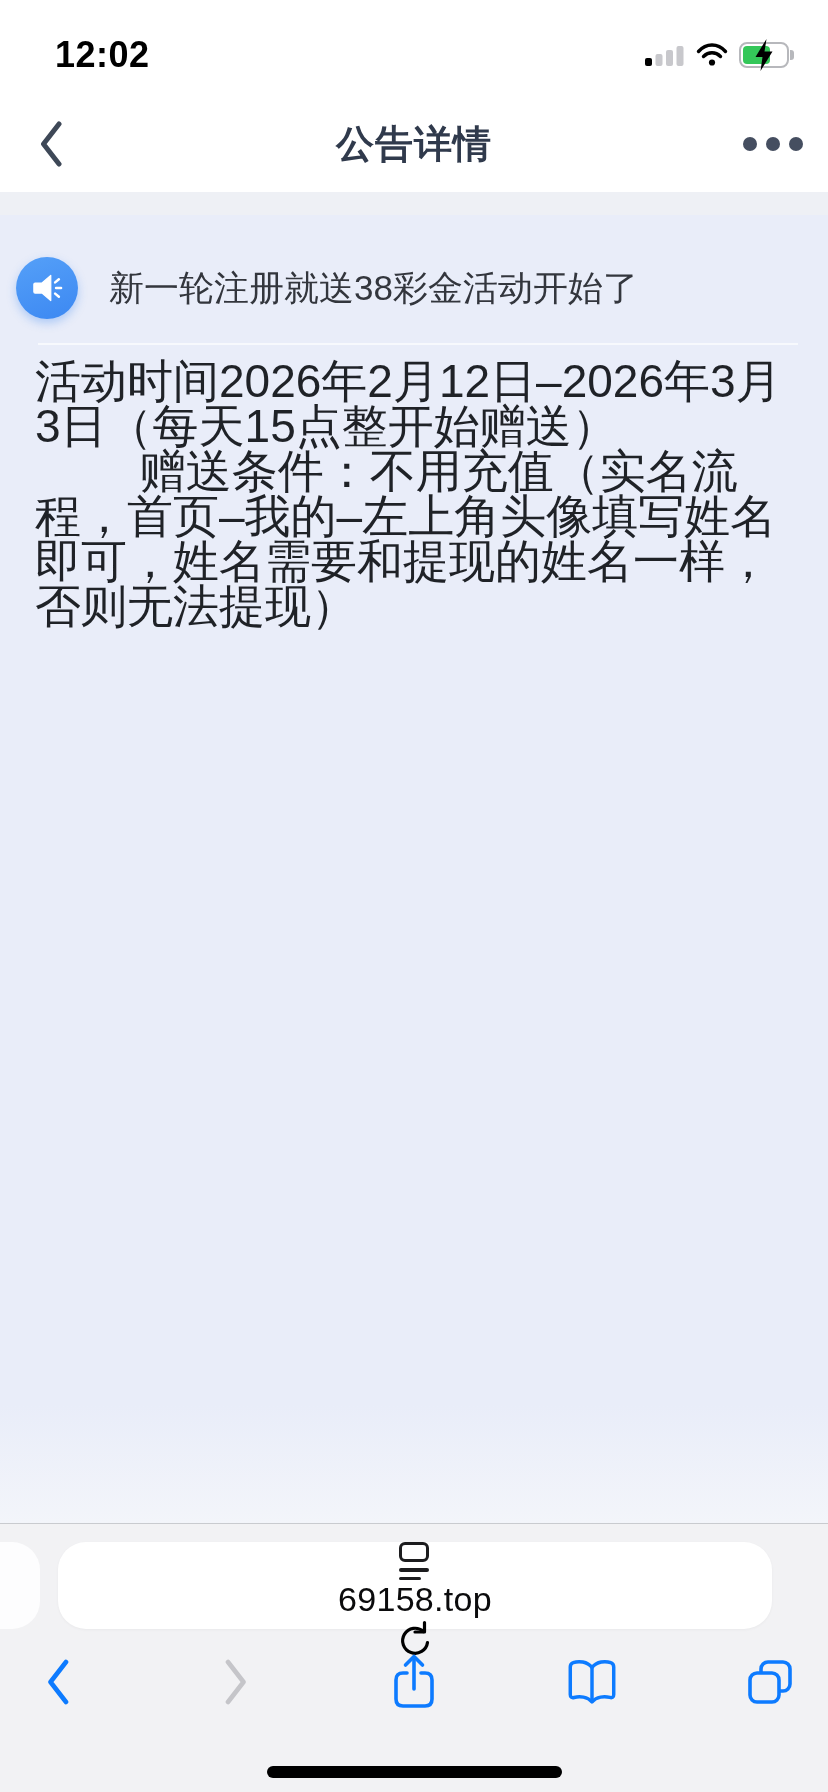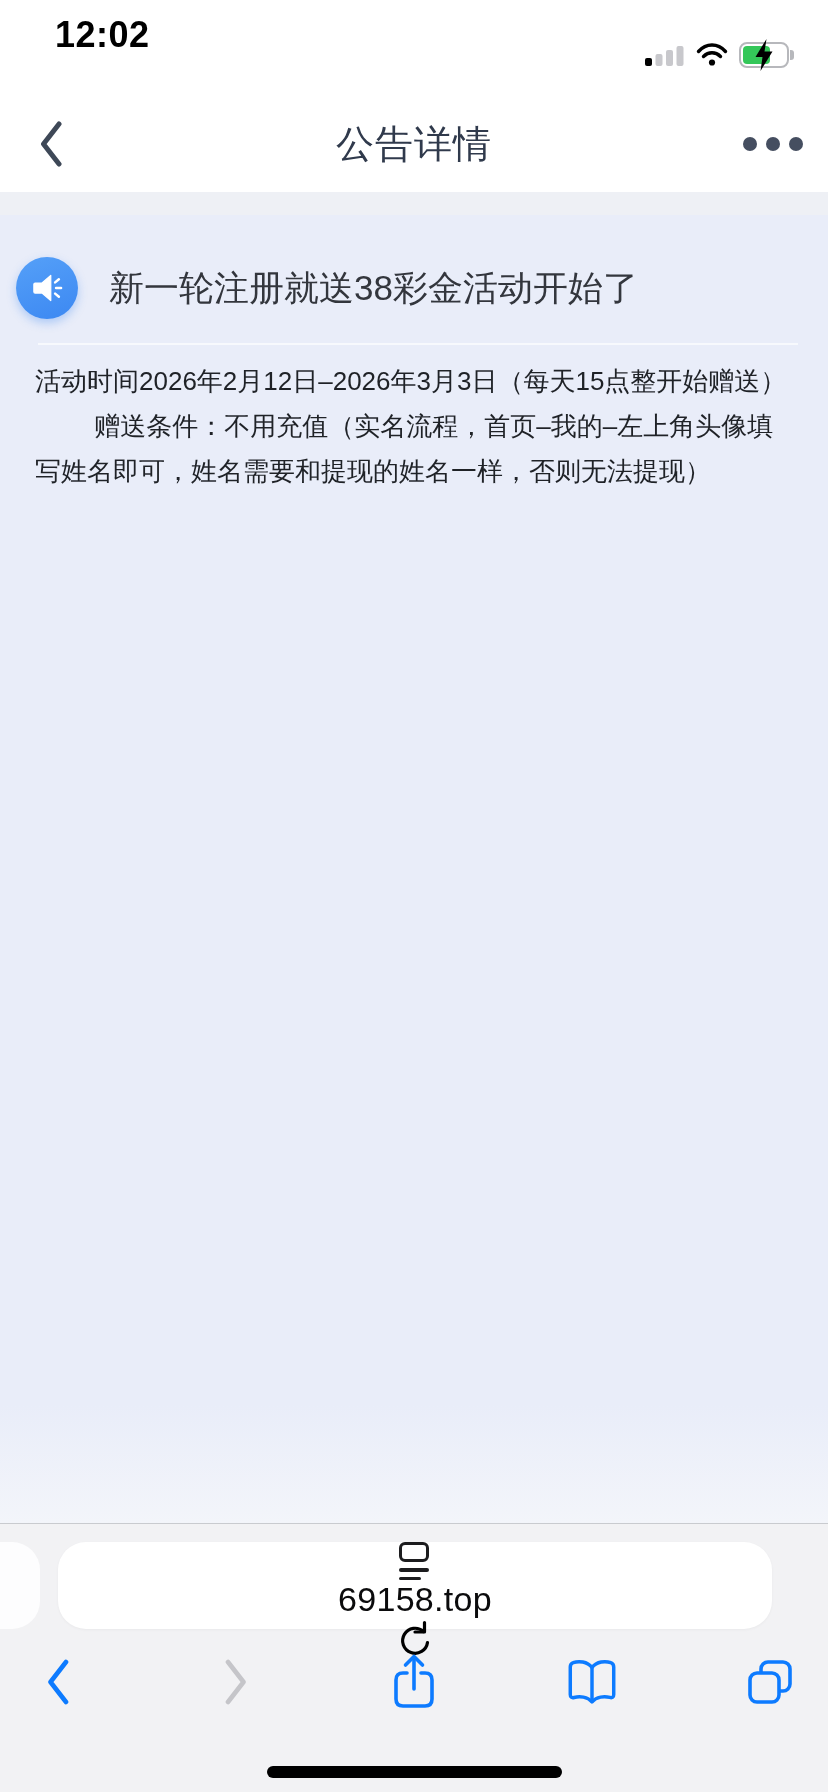--- a/index.html
+++ b/index.html
@@ -3,48 +3,48 @@
 <meta charset="utf-8">
 <style>
   * { margin:0; padding:0; box-sizing:border-box; }
   html,body { width:828px; height:1792px; }
   body {
     font-family:"Liberation Sans","DejaVu Sans",sans-serif;
     background:#fff; position:relative; overflow:hidden;
   }
 
   
-  .status-bar { height:96px; background:#fff; display:flex; justify-content:space-between; padding:14px 34px 0 55px; }
+  .status-bar { height:96px; background:#fff; display:flex; align-items:center; justify-content:space-between; padding:14px 34px 0 55px; }
   .status-time { font-size:36px; font-weight:600; color:#000; letter-spacing:.5px; }
   .status-icons { display:flex; align-items:center; gap:11px; }
   .battery { display:flex; align-items:center; position:relative; }
   .battery-body { width:50px; height:26px; border:2.5px solid #b7b8bc; border-radius:8px; position:relative; background:#fff; }
   .battery-fill { position:absolute; left:2px; top:2px; bottom:2px; width:58%; background:#34c759; border-radius:4px; }
   .battery-nub { width:4px; height:10px; background:#b7b8bc; border-radius:0 3px 3px 0; margin-left:1px; }
   .battery-bolt { position:absolute; left:14px; top:-3px; }
 
   
   .nav-bar { height:96px; background:#fff; position:relative; display:flex; align-items:center; justify-content:center; }
   .nav-back { position:absolute; left:38px; top:50%; transform:translateY(-50%); width:26px; height:46px; cursor:pointer; }
-  .nav-title { font-size:38px; font-weight:400; color:#303a4c; letter-spacing:1px;text-align:center; }
+  .nav-title { font-size:38px; font-weight:700; color:#303a4c; letter-spacing:1px;text-align:center; }
   .nav-more { position:absolute; right:25px; top:50%; transform:translateY(-50%); display:flex; gap:9px; cursor:pointer; }
   .nav-more i { width:14px; height:14px; border-radius:50%; background:#454e60; }
 
   .strip { height:23px; background:#eef0f5; }
 
   
   .content { height:1308px; background:linear-gradient(180deg,#e9edf9 0%,#e9edf9 91%,#f3f5fa 100%); overflow:hidden; }
   .annc-header { display:flex; align-items:center; padding:42px 30px 0 16px; }
   .speaker-badge { width:62px; height:62px; border-radius:50%; background:linear-gradient(160deg,#55a0f8,#3c88f2); flex:none; display:flex; align-items:center; justify-content:center; box-shadow:0 4px 10px rgba(60,136,242,.35); }
   .annc-meta { margin-left:31px; min-width:0; }
   .annc-title { font-size:35px; font-weight:500; color:#33363d; line-height:44px; }
   .annc-date { font-size:30px; color:#a8aeb9; line-height:36px; margin-top:2px; letter-spacing:.5px; }
   .divider { height:2px; background:#f7f9fd; margin:24px 30px 0 38px; }
   .annc-body { padding:14px 30px 0 35px; }
-  .para { font-size:26px; line-height:45px; color:#1f2227; white-space:pre-wrap; min-height:45px; word-break:break-all; }
+  .para { font-size:46px; line-height:45px; color:#1f2227; white-space:pre-wrap; min-height:45px; word-break:break-all; }
 
   
   .chrome { height:269px; background:#f2f2f4; border-top:1px solid #c9cbcf; position:relative; }
   .peek-pill { position:absolute; left:-30px; top:18px; width:70px; height:87px; background:#fdfdfe; border-radius:28px; }
   .url-pill { position:absolute; left:58px; top:18px; width:714px; height:87px; background:#fff; border-radius:28px; display:flex; align-items:center; padding:0 30px; box-shadow:0 1px 3px rgba(0,0,0,.04); cursor:pointer;flex-direction:column; }
   .page-format { width:32px; flex:none; }
   .pf-rect { width:30px; height:20px; border:3px solid #1c1c1e; border-radius:6px; }
   .pf-line1 { width:30px; height:3.5px; background:#1c1c1e; margin-top:6px; border-radius:2px; }
   .pf-line2 { width:22px; height:3.5px; background:#1c1c1e; margin-top:5px; border-radius:2px; }
   .url-text { flex:1; text-align:center; font-size:34px; color:#0b0b0c; letter-spacing:.3px; }

